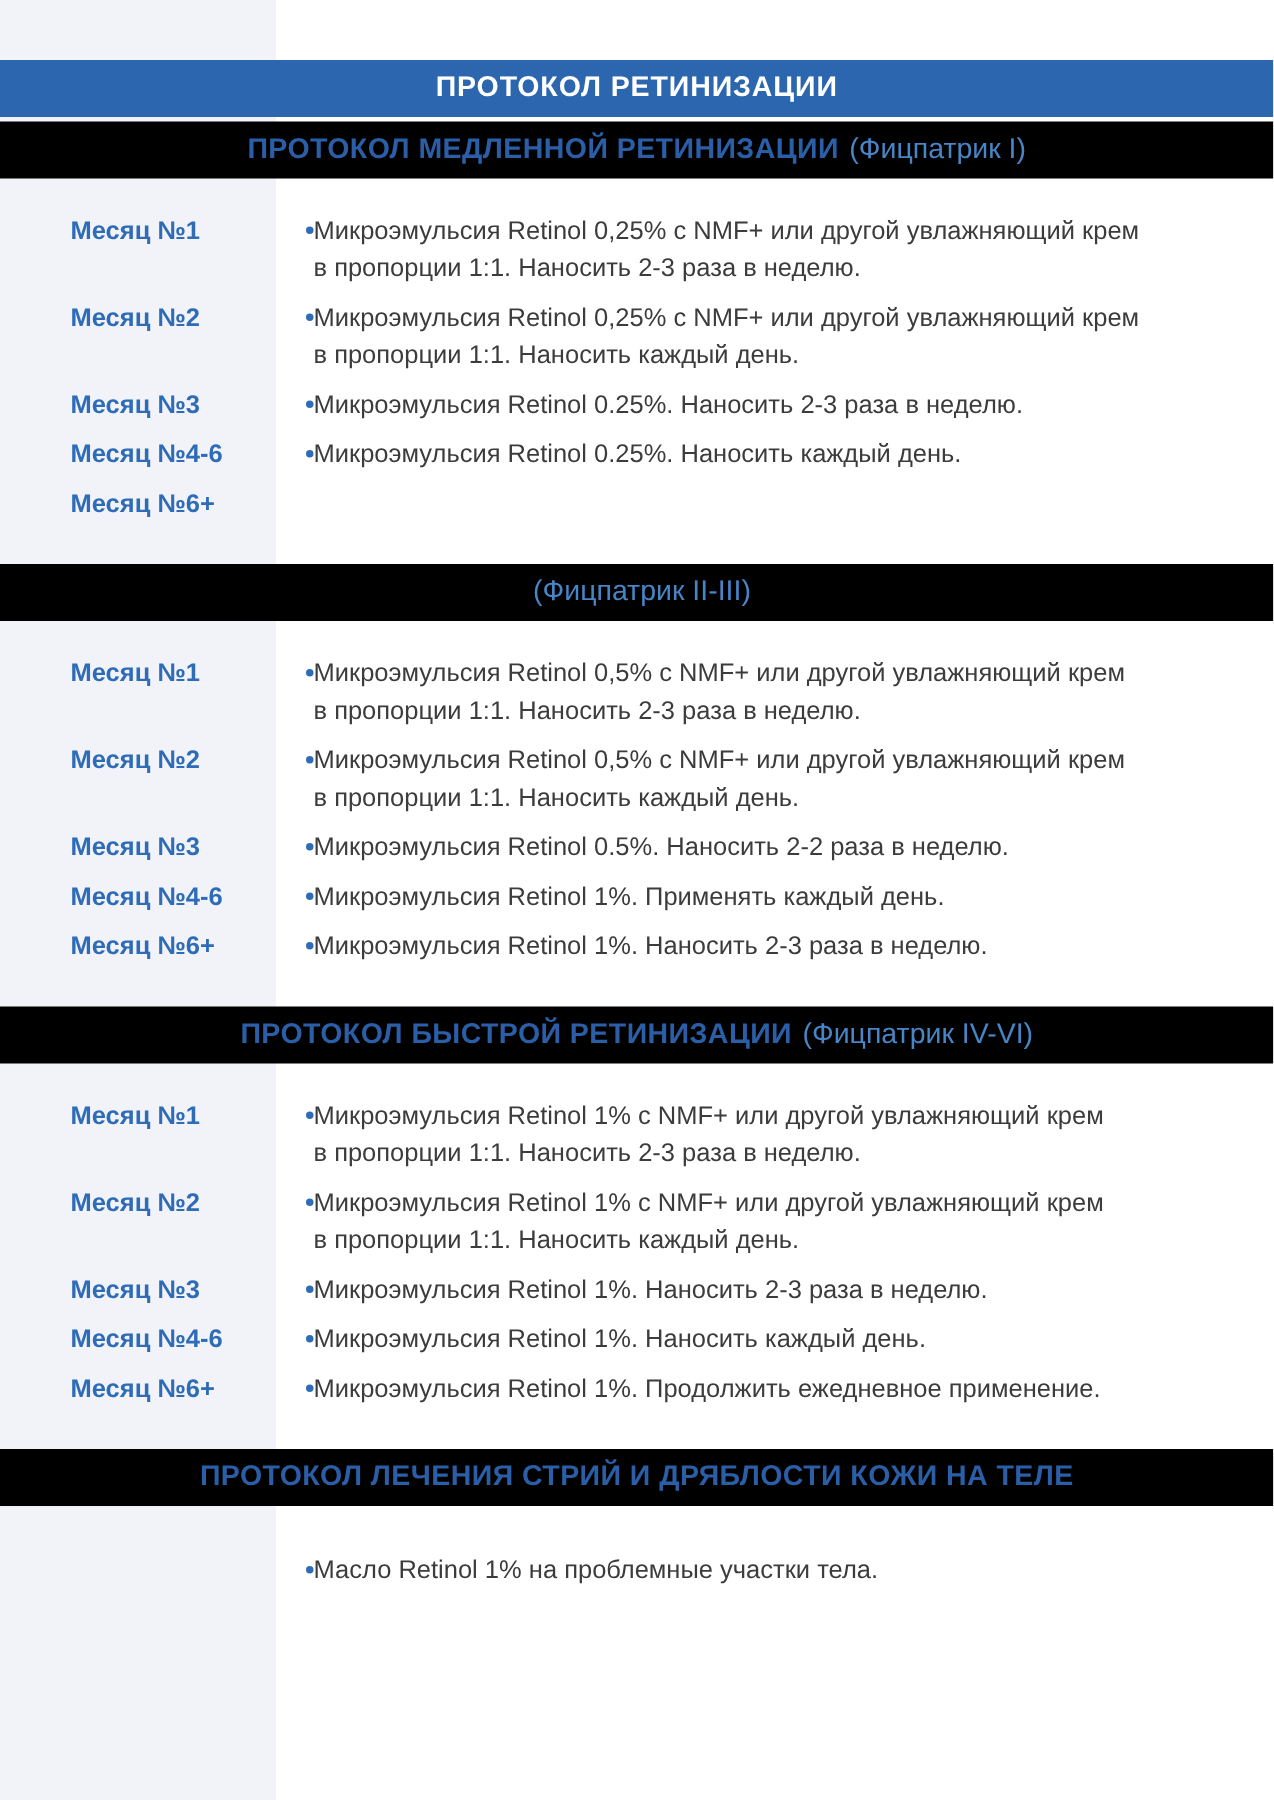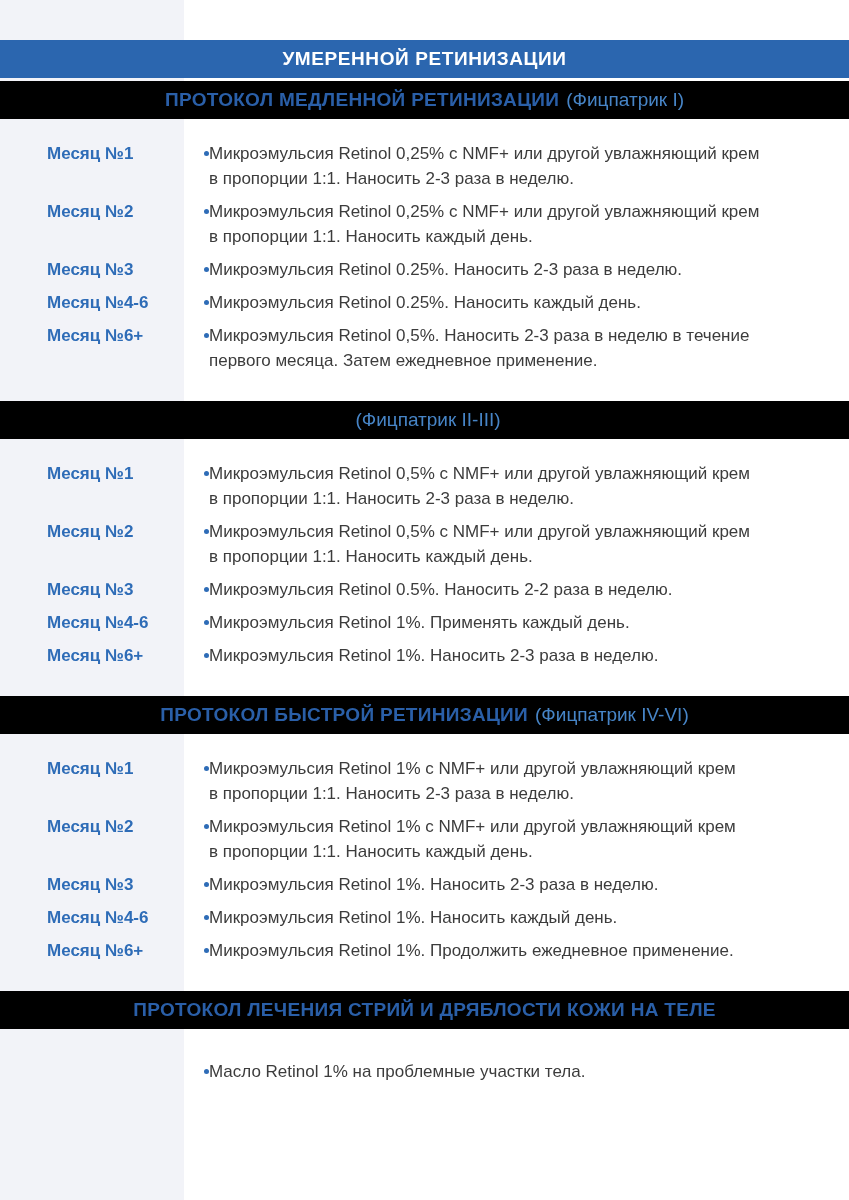--- a/index.html
+++ b/index.html
@@ -96,21 +96,21 @@
 </head>
 <body>
 
 <div class="page">
   <div class="left-strip"></div>
   <div class="content">
 
     <div class="spacer-top"></div>
 
     <div class="title-bar">
-      <span>УМЕРЕННОЙ РЕТИНИЗАЦИИ</span>
+      <span>ПРОТОКОЛ РЕТИНИЗАЦИИ</span>
     </div>
     <div class="bar-gap"></div>
 
     <div class="band">
       <span class="band-title">ПРОТОКОЛ МЕДЛЕННОЙ РЕТИНИЗАЦИИ</span>
       <span class="band-subtitle">(Фицпатрик I)</span>
     </div>
     <div class="section-body">
       <div class="row">
         <div class="row-label">Месяц №1</div>
@@ -135,24 +135,20 @@
       </div>
       <div class="row">
         <div class="row-label">Месяц №4-6</div>
         <div class="row-item">
           <span class="bullet"></span>
           <div class="row-text">Микроэмульсия Retinol 0.25%. Наносить каждый день.</div>
         </div>
       </div>
       <div class="row">
         <div class="row-label">Месяц №6+</div>
-        <div class="row-item">
-          <span class="bullet"></span>
-          <div class="row-text">Микроэмульсия Retinol 0,5%. Наносить 2-3 раза в неделю в течение первого месяца. Затем ежедневное применение.</div>
-        </div>
       </div>
     </div>
 
     <div class="band">
       <span class="band-subtitle">(Фицпатрик II-III)</span>
     </div>
     <div class="section-body">
       <div class="row">
         <div class="row-label">Месяц №1</div>
         <div class="row-item">

